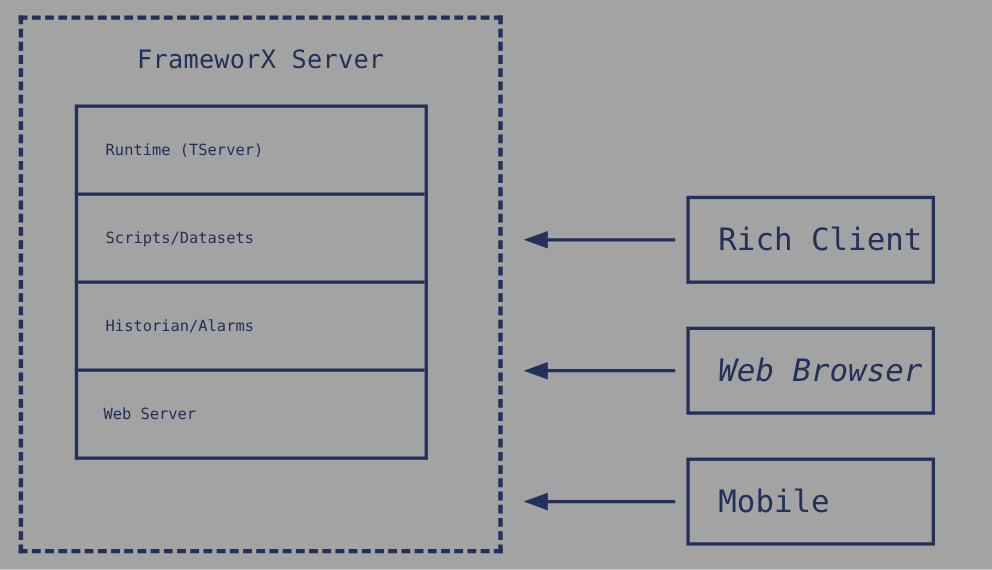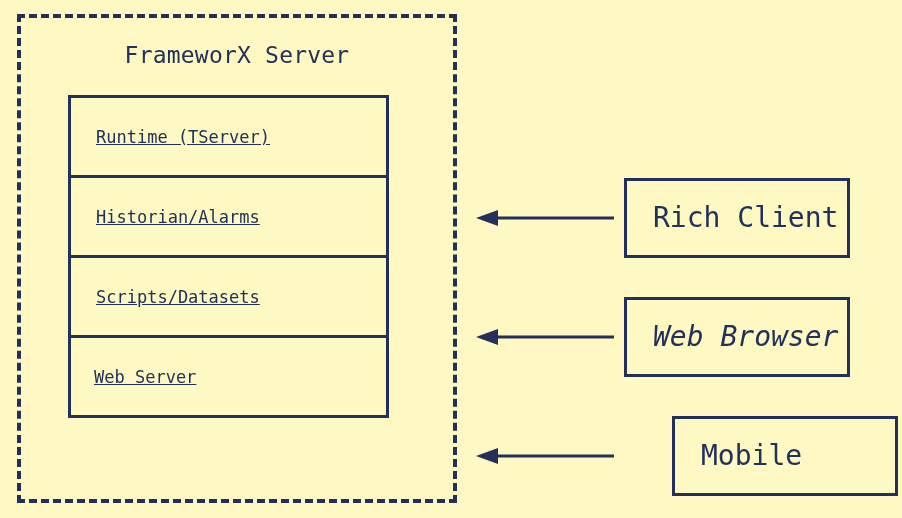--- a/index.html
+++ b/index.html
@@ -8,21 +8,21 @@
     padding: 0;
     background: #ffffff;
   }
   body {
     font-family: "DejaVu Sans Mono", "Liberation Mono", monospace;
   }
   #canvas {
     position: relative;
     width: 902px;
     height: 518px;
-    background: #fef9c3;
+    background: #a3a3a3;
     overflow: hidden;
   }
 
   
   .server-box {
     position: absolute;
     left: 17px;
     top: 14px;
     width: 440px;
     height: 489px;
@@ -56,25 +56,24 @@
     flex-direction: column;
     background: transparent;
   }
   .module-row {
     flex: 1 1 0;
     display: flex;
     align-items: center;
     box-sizing: border-box;
     padding-left: 25px;
     border-bottom: 3px solid #22305a;
-    font-size: 17px;
+    font-size: 14px;
     line-height: 26px;
     color: #22305a;
     white-space: pre;
-    text-decoration: underline;
   }
   .module-row:last-child {
     border-bottom: none;
     padding-left: 23px;
   }
 
   
   .client-box {
     position: absolute;
     left: 624px;
@@ -86,21 +85,21 @@
     align-items: center;
     padding-left: 26px;
     font-size: 28px;
     line-height: 26px;
     color: #22305a;
     white-space: pre;
     background: transparent;
   }
   .client-rich   { top: 178px; }
   .client-web    { top: 297px; font-style: italic; }
-  .client-mobile { top: 416px; margin-left: 48px; }
+  .client-mobile { top: 416px; }
 
   
   .arrow {
     position: absolute;
     left: 476px;
     width: 138px;
     height: 20px;
   }
   .arrow-rich   { top: 208px; }
   .arrow-web    { top: 327px; }
@@ -111,22 +110,22 @@
 <body>
 
 <div id="canvas">
 
   <div class="server-box"></div>
 
   <div class="server-title">FrameworX Server</div>
 
   <div class="module-stack">
     <div class="module-row">Runtime (TServer)</div>
+    <div class="module-row">Scripts/Datasets</div>
     <div class="module-row">Historian/Alarms</div>
-    <div class="module-row">Scripts/Datasets</div>
     <div class="module-row">Web Server</div>
   </div>
 
   <div class="client-box client-rich">Rich Client</div>
 
   <div class="client-box client-web">Web Browser</div>
 
   <div class="client-box client-mobile">Mobile</div>
 
   <div class="arrow arrow-rich">

